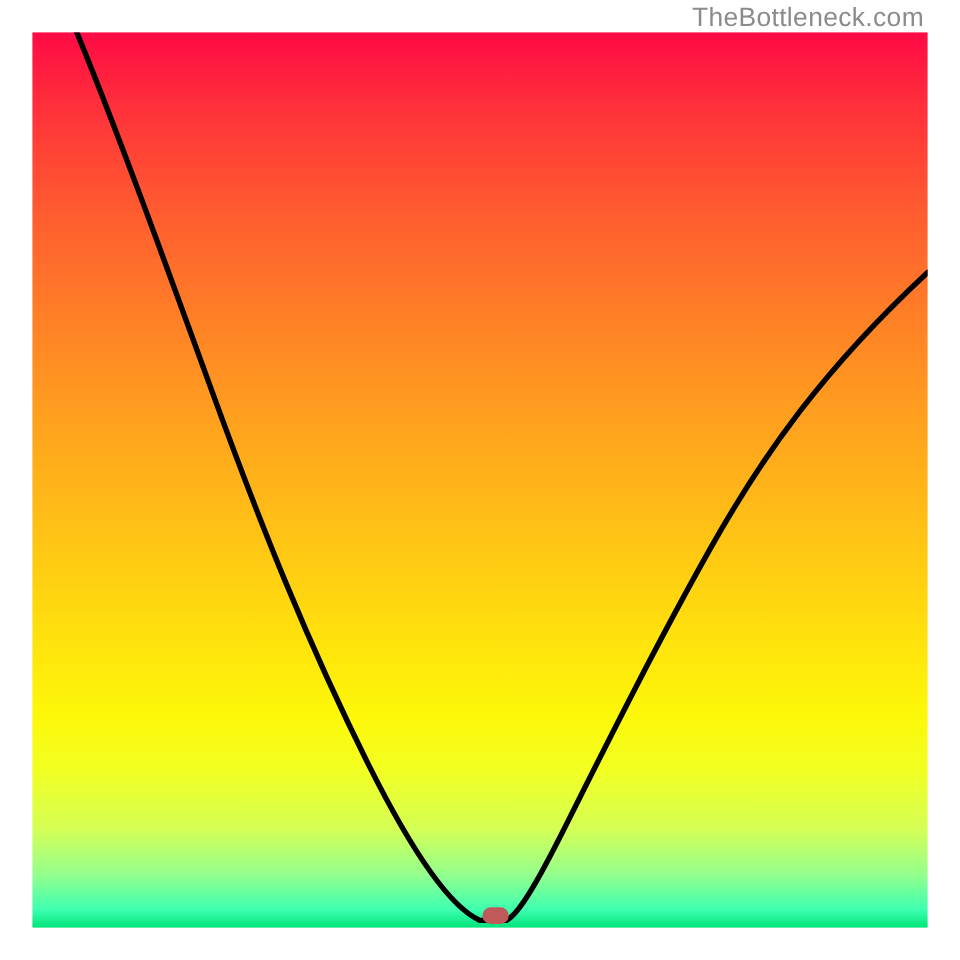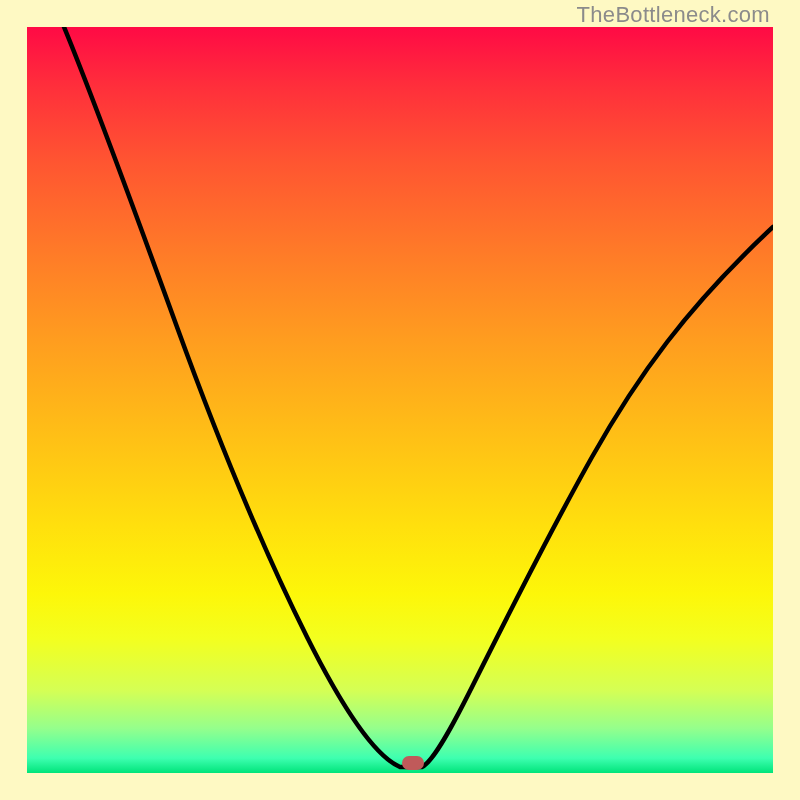--- a/index.html
+++ b/index.html
@@ -9,21 +9,21 @@
     height: 800px;
     overflow: hidden;
     background: #000;
     font-family: Arial, Helvetica, sans-serif;
   }
   .frame {
     position: absolute;
     top: 0; left: 0;
     width: 800px;
     height: 800px;
-    background: #fef9c3;
+    background: #ffffff;
   }
   .plot {
     position: absolute;
     top: 27px;
     left: 27px;
     width: 746px;
     height: 746px;
     background: linear-gradient(
       to bottom,
       #ff0a45 0%,

